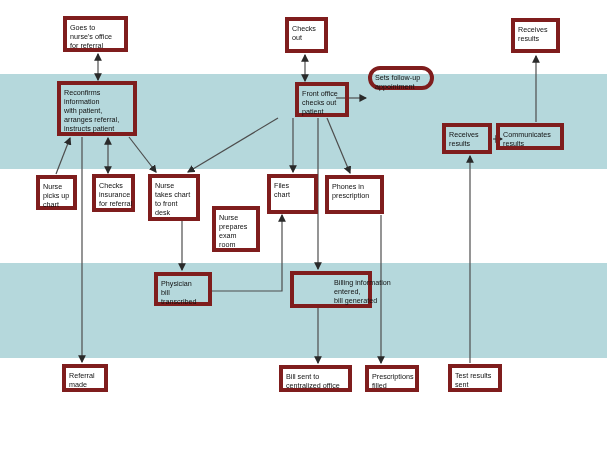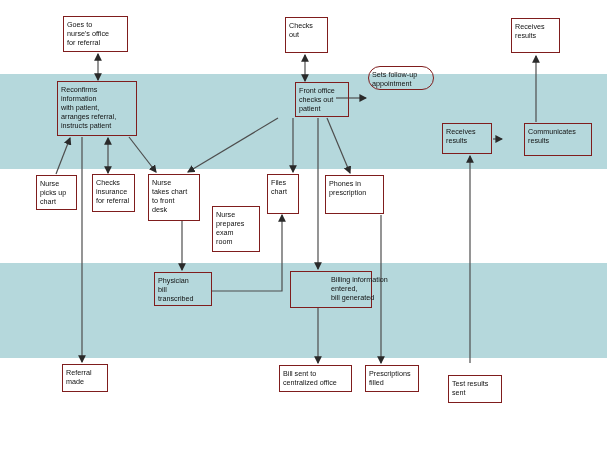--- a/index.html
+++ b/index.html
@@ -16,21 +16,21 @@
   }
   #band1{top:74px;height:95px;}
   #band2{top:263px;height:95px;}
   #edges{
     position:absolute;left:0;top:0;width:607px;height:450px;
     z-index:2;
   }
   .node{
     position:absolute;
     box-sizing:border-box;
-    border:1px solid #7f1d1d;
+    border:4px solid #7f1d1d;
     background:transparent;
     color:#111111;
     font-size:7.2px;
     line-height:1.25;
     padding:3px 3px;
     white-space:pre;
     z-index:3;
   }
 </style>
 </head>
@@ -86,42 +86,42 @@
   <div class="node" style="left:281px;top:82px;width:54px;height:35px;margin-left:14px;">Front office
 checks out
 patient</div>
 
   <div class="node" style="left:368px;top:66px;width:66px;height:24px;border-radius:17px;">Sets follow-up
 appointment</div>
 
   <div class="node" style="left:442px;top:123px;width:50px;height:31px;">Receives
 results</div>
 
-  <div class="node" style="left:524px;top:123px;width:68px;height:33px;">Communicates
+  <div class="node" style="left:496px;top:123px;width:68px;height:27px;">Communicates
 results</div>
 
   <div class="node" style="left:36px;top:175px;width:41px;height:35px;">Nurse
 picks up
 chart</div>
 
   <div class="node" style="left:92px;top:174px;width:43px;height:38px;">Checks
 insurance
 for referral</div>
 
   <div class="node" style="left:148px;top:174px;width:52px;height:47px;">Nurse
 takes chart
 to front
 desk</div>
 
   <div class="node" style="left:212px;top:206px;width:48px;height:46px;">Nurse
 prepares
 exam
 room</div>
 
-  <div class="node" style="left:267px;top:174px;width:32px;height:40px;">Files
+  <div class="node" style="left:267px;top:174px;width:51px;height:40px;">Files
 chart</div>
 
   <div class="node" style="left:325px;top:175px;width:59px;height:39px;">Phones in
 prescription</div>
 
   <div class="node" style="left:154px;top:272px;width:58px;height:34px;">Physician
 bill
 transcribed</div>
 
   <div class="node" style="left:290px;top:271px;width:82px;height:37px;padding-left:40px;">Billing information
@@ -130,16 +130,16 @@
 
   <div class="node" style="left:62px;top:364px;width:46px;height:28px;">Referral
 made</div>
 
   <div class="node" style="left:279px;top:365px;width:73px;height:27px;">Bill sent to
 centralized office</div>
 
   <div class="node" style="left:365px;top:365px;width:54px;height:27px;">Prescriptions
 filled</div>
 
-  <div class="node" style="left:448px;top:364px;width:54px;height:28px;margin-top:11px;">Test results
+  <div class="node" style="left:448px;top:364px;width:54px;height:28px;">Test results
 sent</div>
 
 </div>
 
 </body></html>

